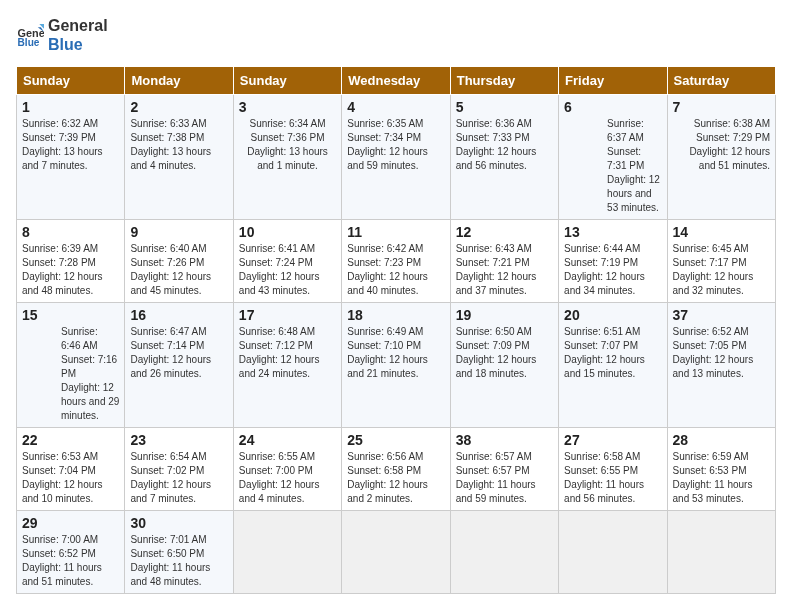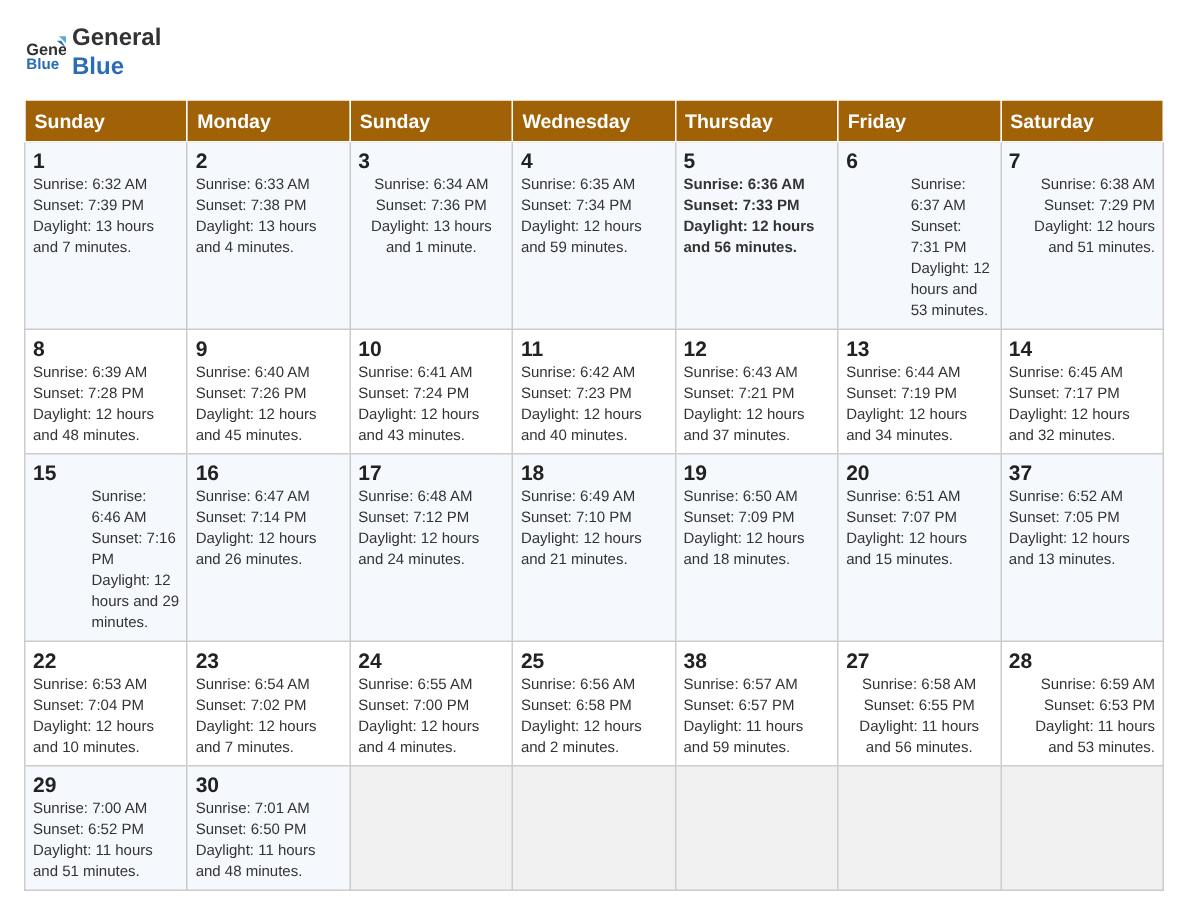--- a/index.html
+++ b/index.html
@@ -135,21 +135,21 @@
 Daylight: 13 hours and 1 minute.</div>
         </td>
         <td>
           <span class="day-num">4</span>
           <div class="day-info" style="white-space: pre-line;">Sunrise: 6:35 AM
 Sunset: 7:34 PM
 Daylight: 12 hours and 59 minutes.</div>
         </td>
         <td>
           <span class="day-num">5</span>
-          <div class="day-info" style="white-space: pre-line; font-weight: bold;">Sunrise: 6:36 AM
+          <div class="day-info" style="white-space: pre-line;">Sunrise: 6:36 AM
 Sunset: 7:33 PM
 Daylight: 12 hours and 56 minutes.</div>
         </td>
         <td>
           <span class="day-num">6</span>
           <div class="day-info" style="white-space: pre-line; margin-left: 43px;">Sunrise: 6:37 AM
 Sunset: 7:31 PM
 Daylight: 12 hours and 53 minutes.</div>
         </td>
         <td>
@@ -273,27 +273,27 @@
 Daylight: 12 hours and 2 minutes.</div>
         </td>
         <td>
           <span class="day-num">38</span>
           <div class="day-info" style="white-space: pre-line;">Sunrise: 6:57 AM
 Sunset: 6:57 PM
 Daylight: 11 hours and 59 minutes.</div>
         </td>
         <td>
           <span class="day-num">27</span>
-          <div class="day-info" style="white-space: pre-line; text-align: center;">Sunrise: 6:58 AM
+          <div class="day-info" style="white-space: pre-line;">Sunrise: 6:58 AM
 Sunset: 6:55 PM
 Daylight: 11 hours and 56 minutes.</div>
         </td>
         <td>
           <span class="day-num">28</span>
-          <div class="day-info" style="white-space: pre-line; text-align: right;">Sunrise: 6:59 AM
+          <div class="day-info" style="white-space: pre-line;">Sunrise: 6:59 AM
 Sunset: 6:53 PM
 Daylight: 11 hours and 53 minutes.</div>
         </td>
       </tr>
       <tr>
         <td>
           <span class="day-num">29</span>
           <div class="day-info" style="white-space: pre-line;">Sunrise: 7:00 AM
 Sunset: 6:52 PM
 Daylight: 11 hours and 51 minutes.</div>

